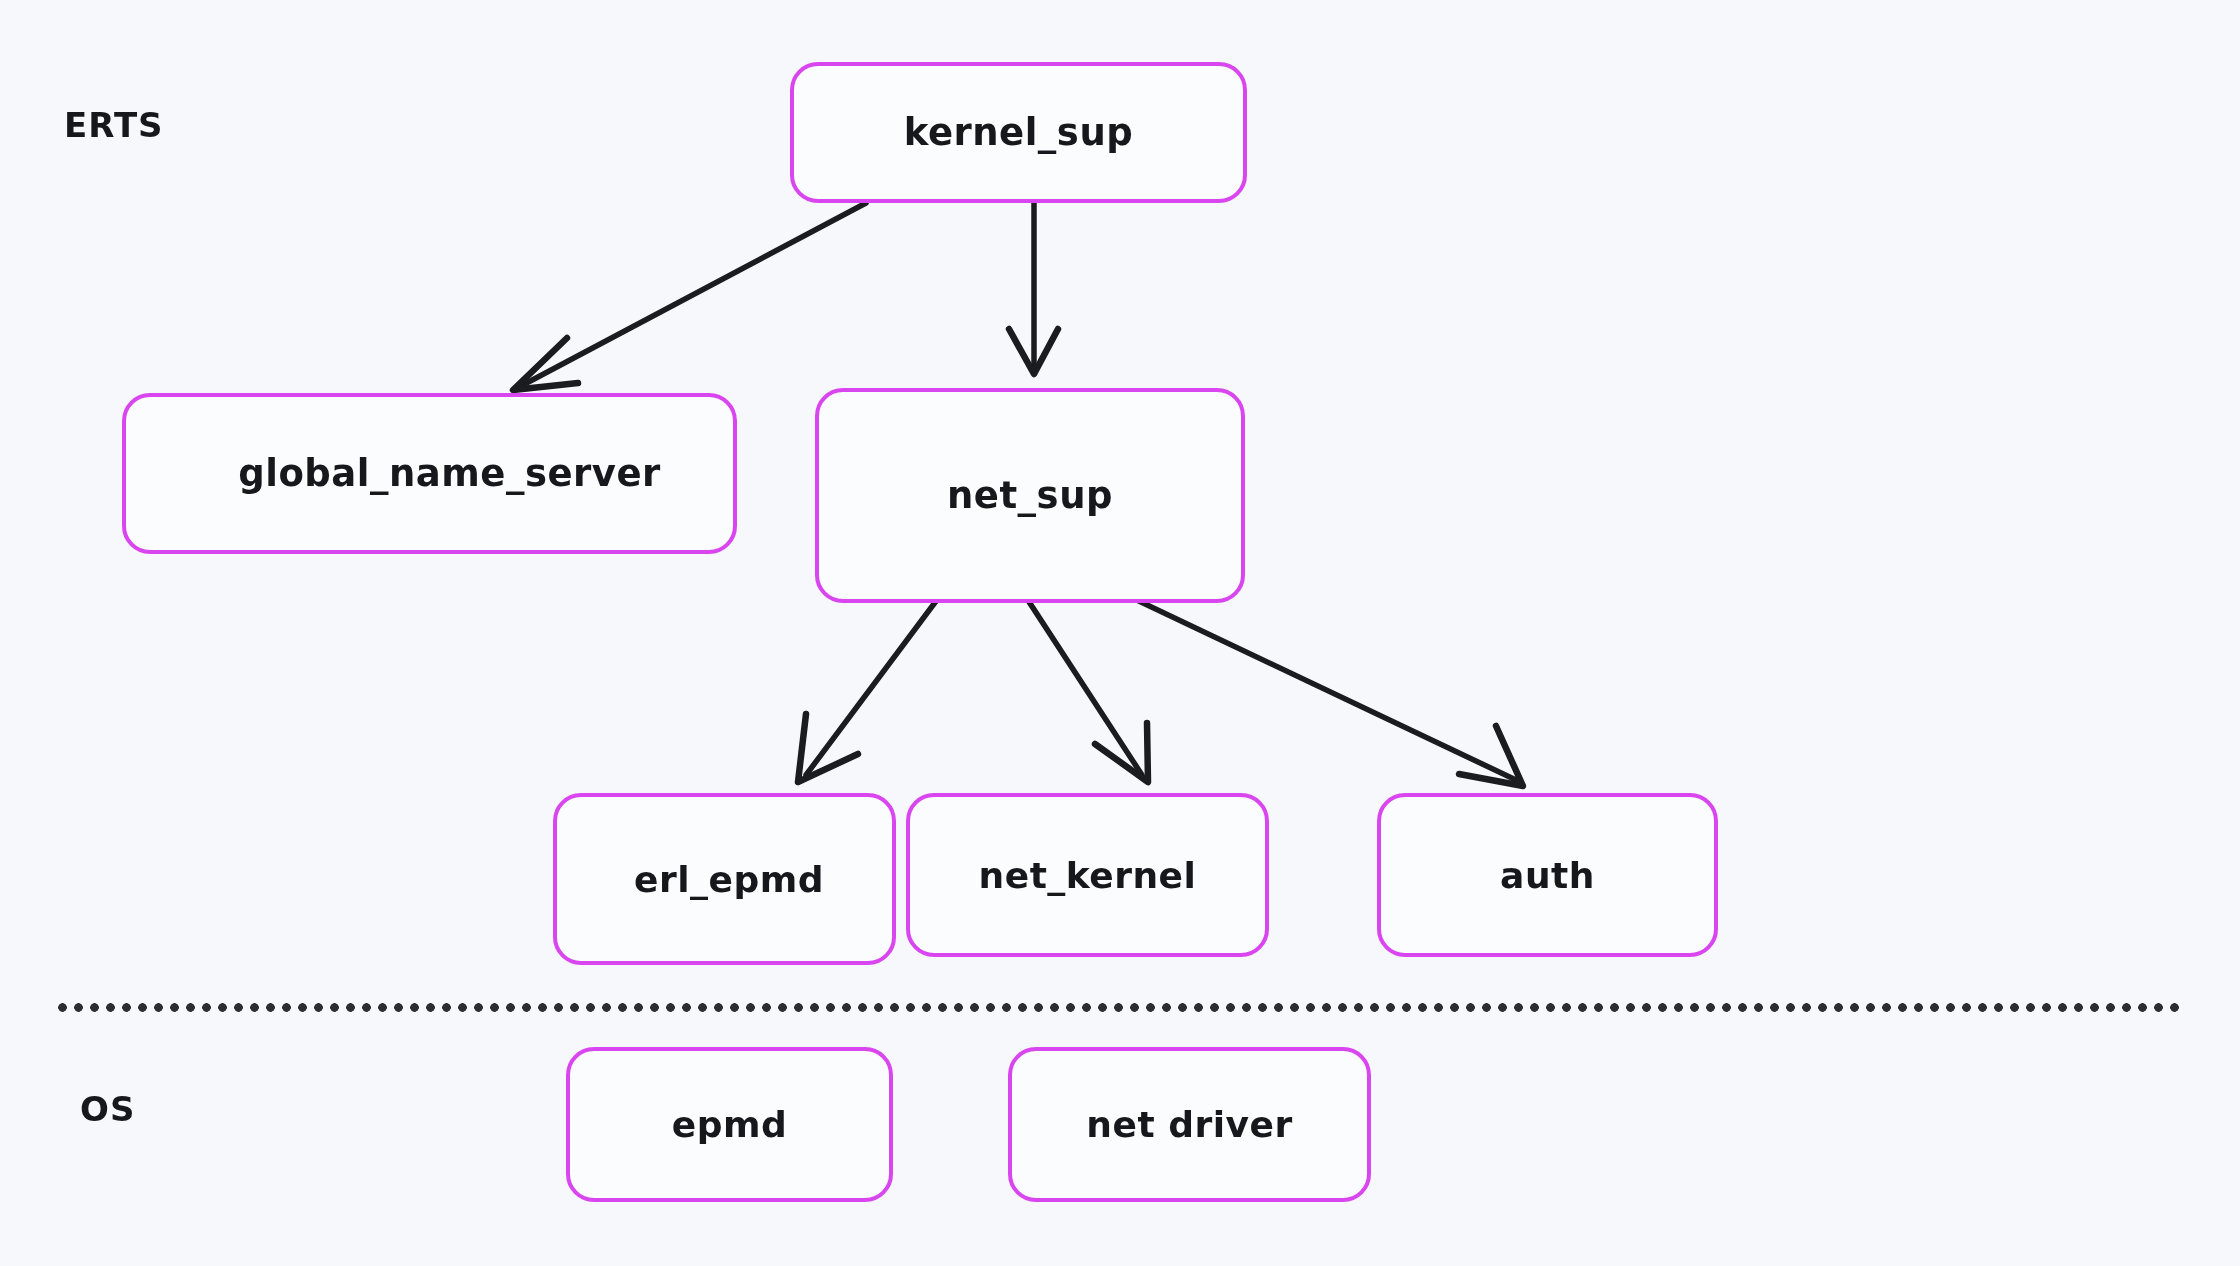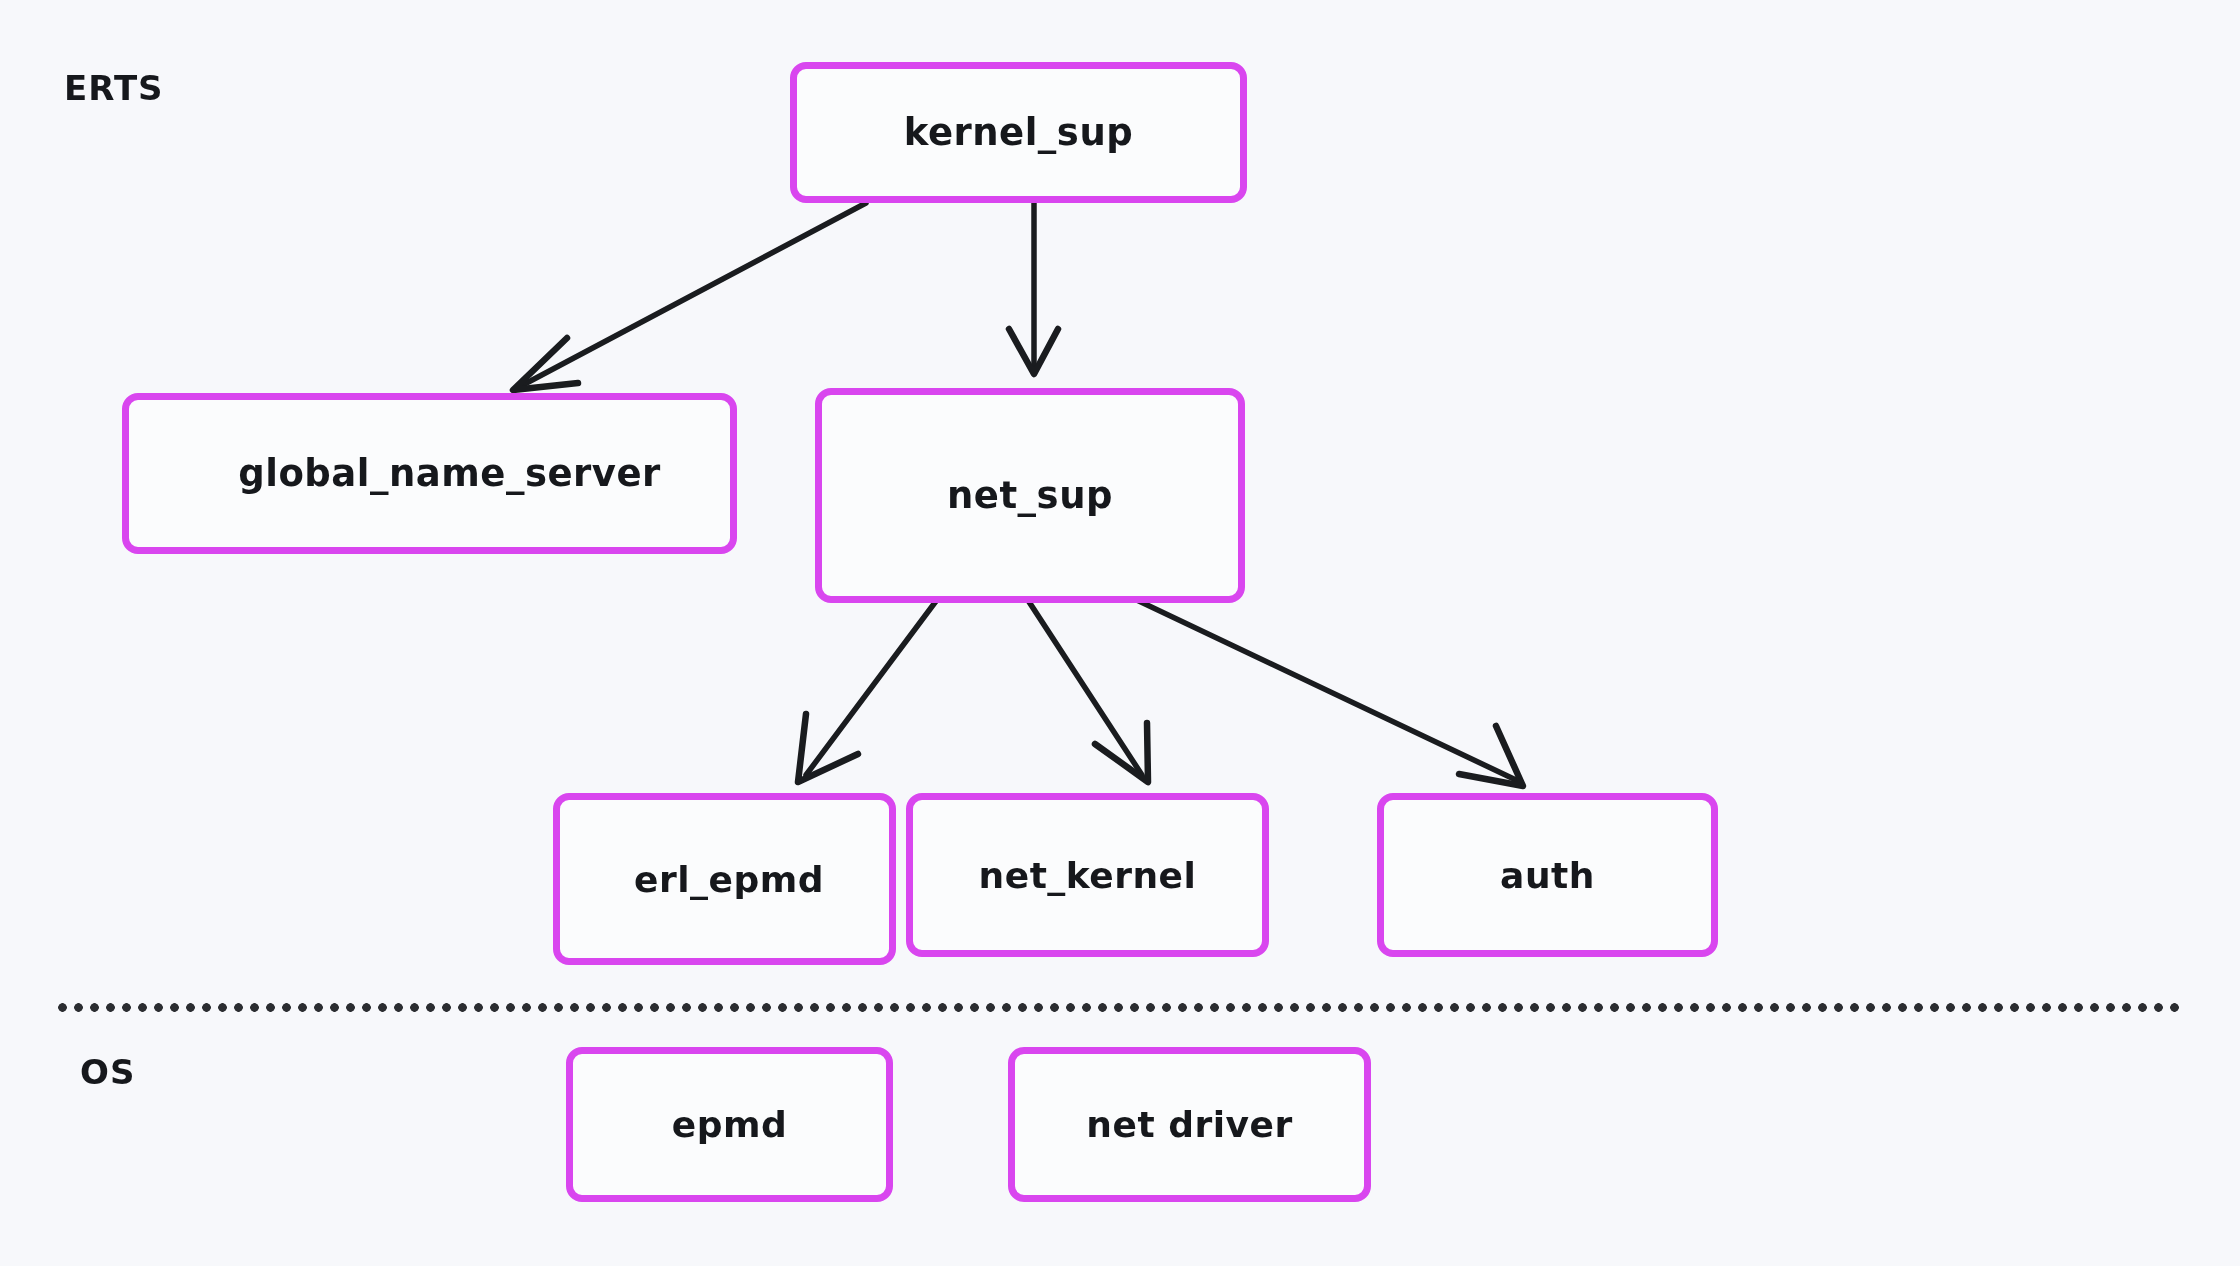--- a/index.html
+++ b/index.html
@@ -16,27 +16,28 @@
     font-family: "DejaVu Sans", sans-serif;
   }
   .layer-label {
     position: absolute;
     font-family: "DejaVu Sans", sans-serif;
     font-weight: 700;
     font-size: 34px;
     letter-spacing: 1px;
     color: #16181c;
     white-space: nowrap;
+    margin-top: 37px;
   }
   .node {
     position: absolute;
     box-sizing: border-box;
     background: #fbfcfd;
-    border: 7px solid #d946ef;
-    border-radius: 16px;
+    border: 4px solid #d946ef;
+    border-radius: 28px;
     display: flex;
     align-items: center;
     justify-content: center;
   }
   .node-label {
     font-family: "DejaVu Sans", sans-serif;
     font-weight: 700;
     font-size: 37px;
     color: #16181c;
     white-space: nowrap;

